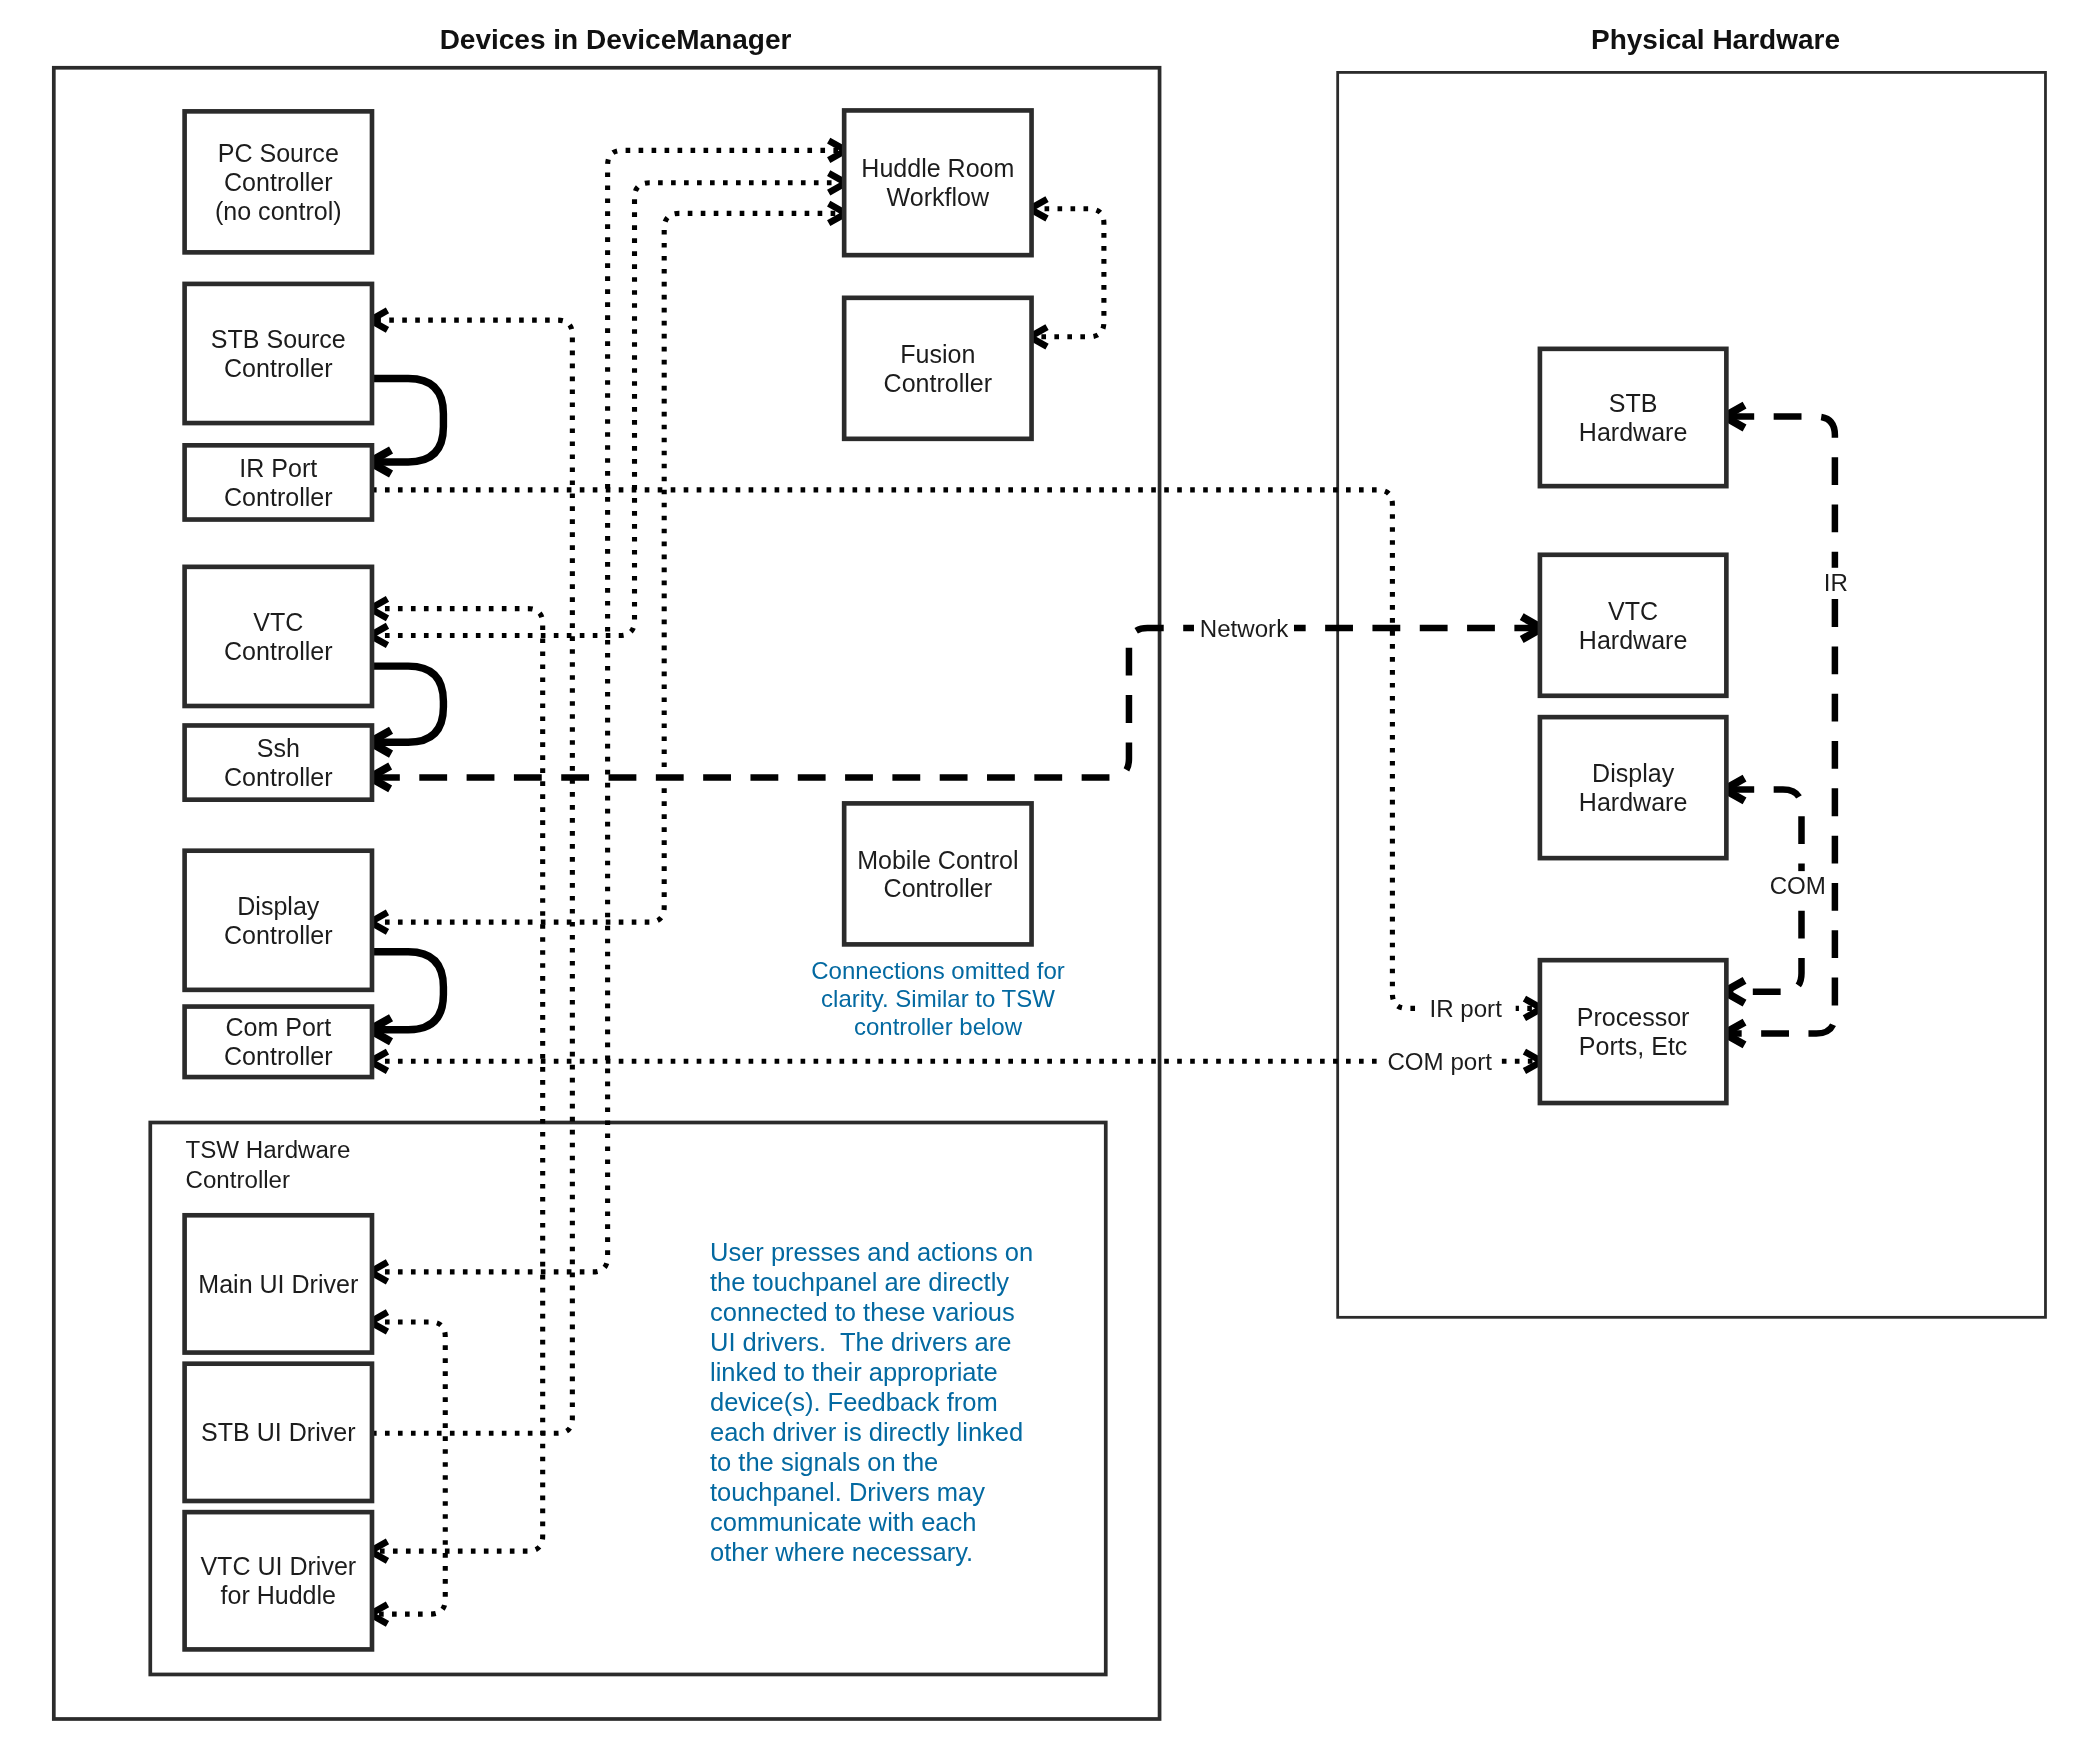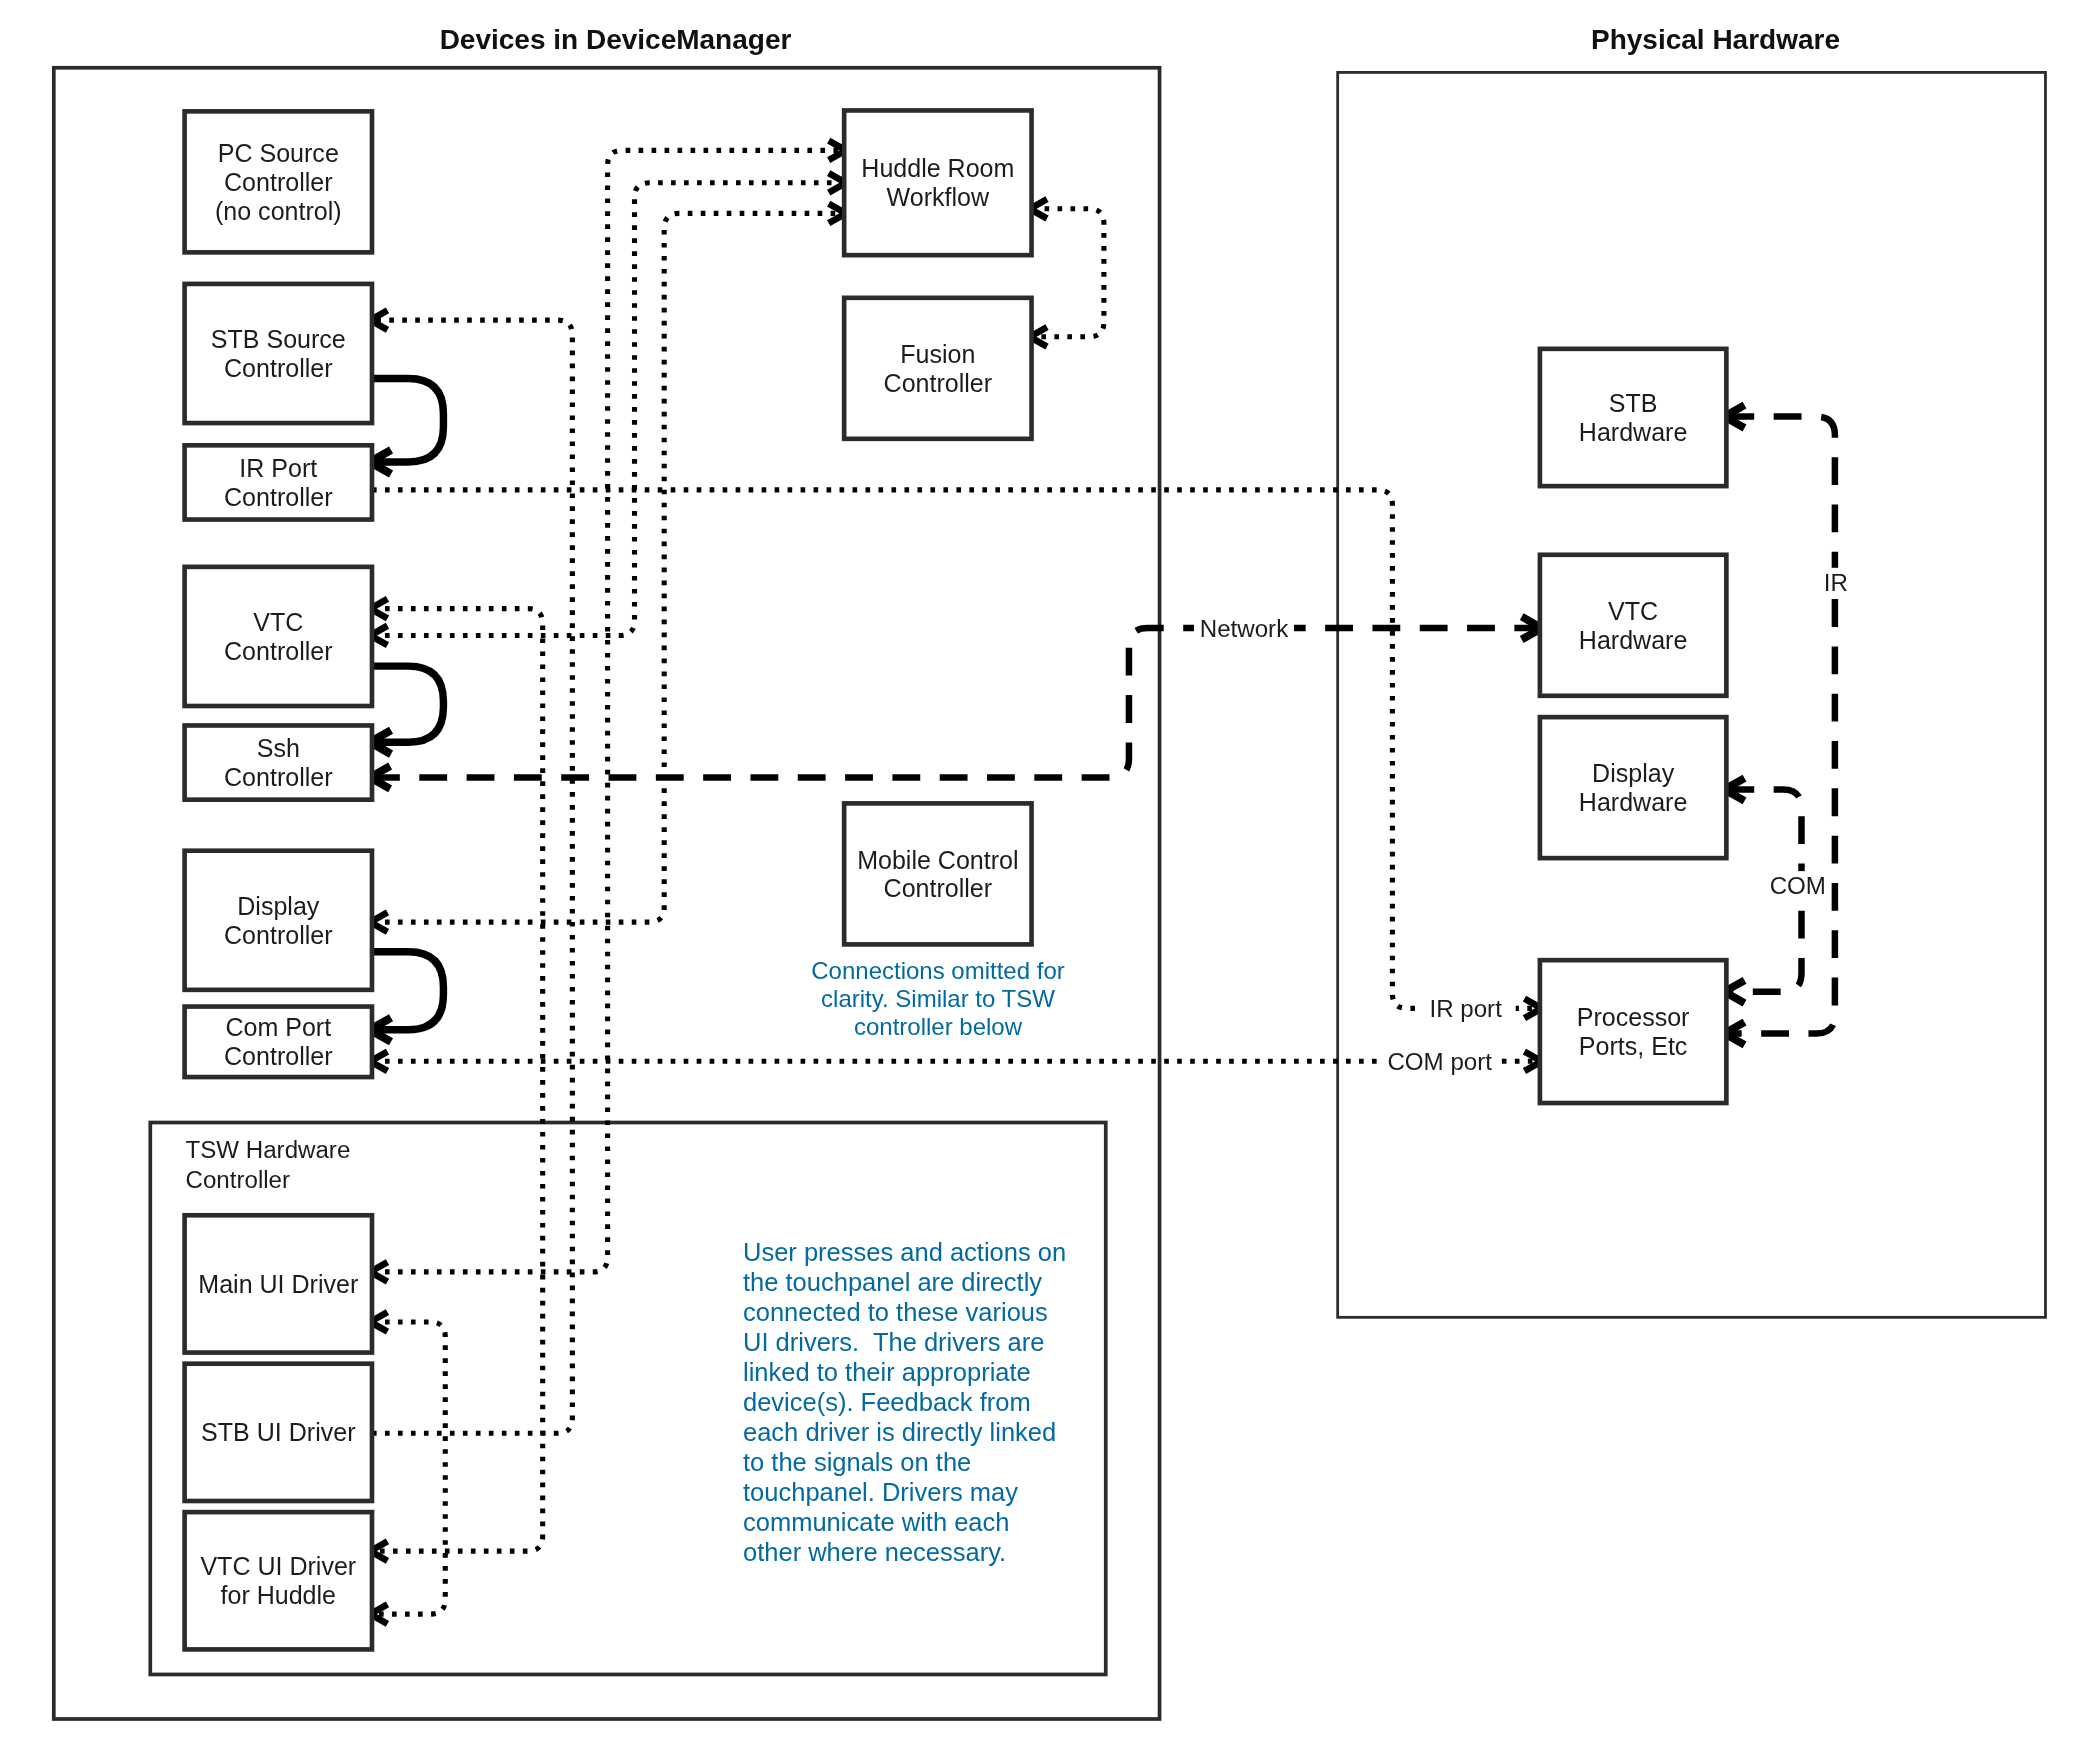--- a/index.html
+++ b/index.html
@@ -21,21 +21,20 @@
   }
   .note{
     position:absolute;
     color:#0369a1;
     white-space:pre;
   }
   #tsw-note{
     left:710px;top:1237px;
     font-size:25.5px;line-height:30px;
     text-align:left;
-    margin-left:33px;
   }
   #mobile-note{
     left:743px;top:957px;width:390px;
     font-size:24px;line-height:28px;
     text-align:center;
   }
   
   .edge-dot{stroke:#000;fill:none;stroke-width:5.5;stroke-dasharray:5 9;}
   .edge-dash{stroke:#000;fill:none;stroke-width:7;stroke-dasharray:30 21;}
   .edge-solid{stroke:#000;fill:none;stroke-width:8;}

